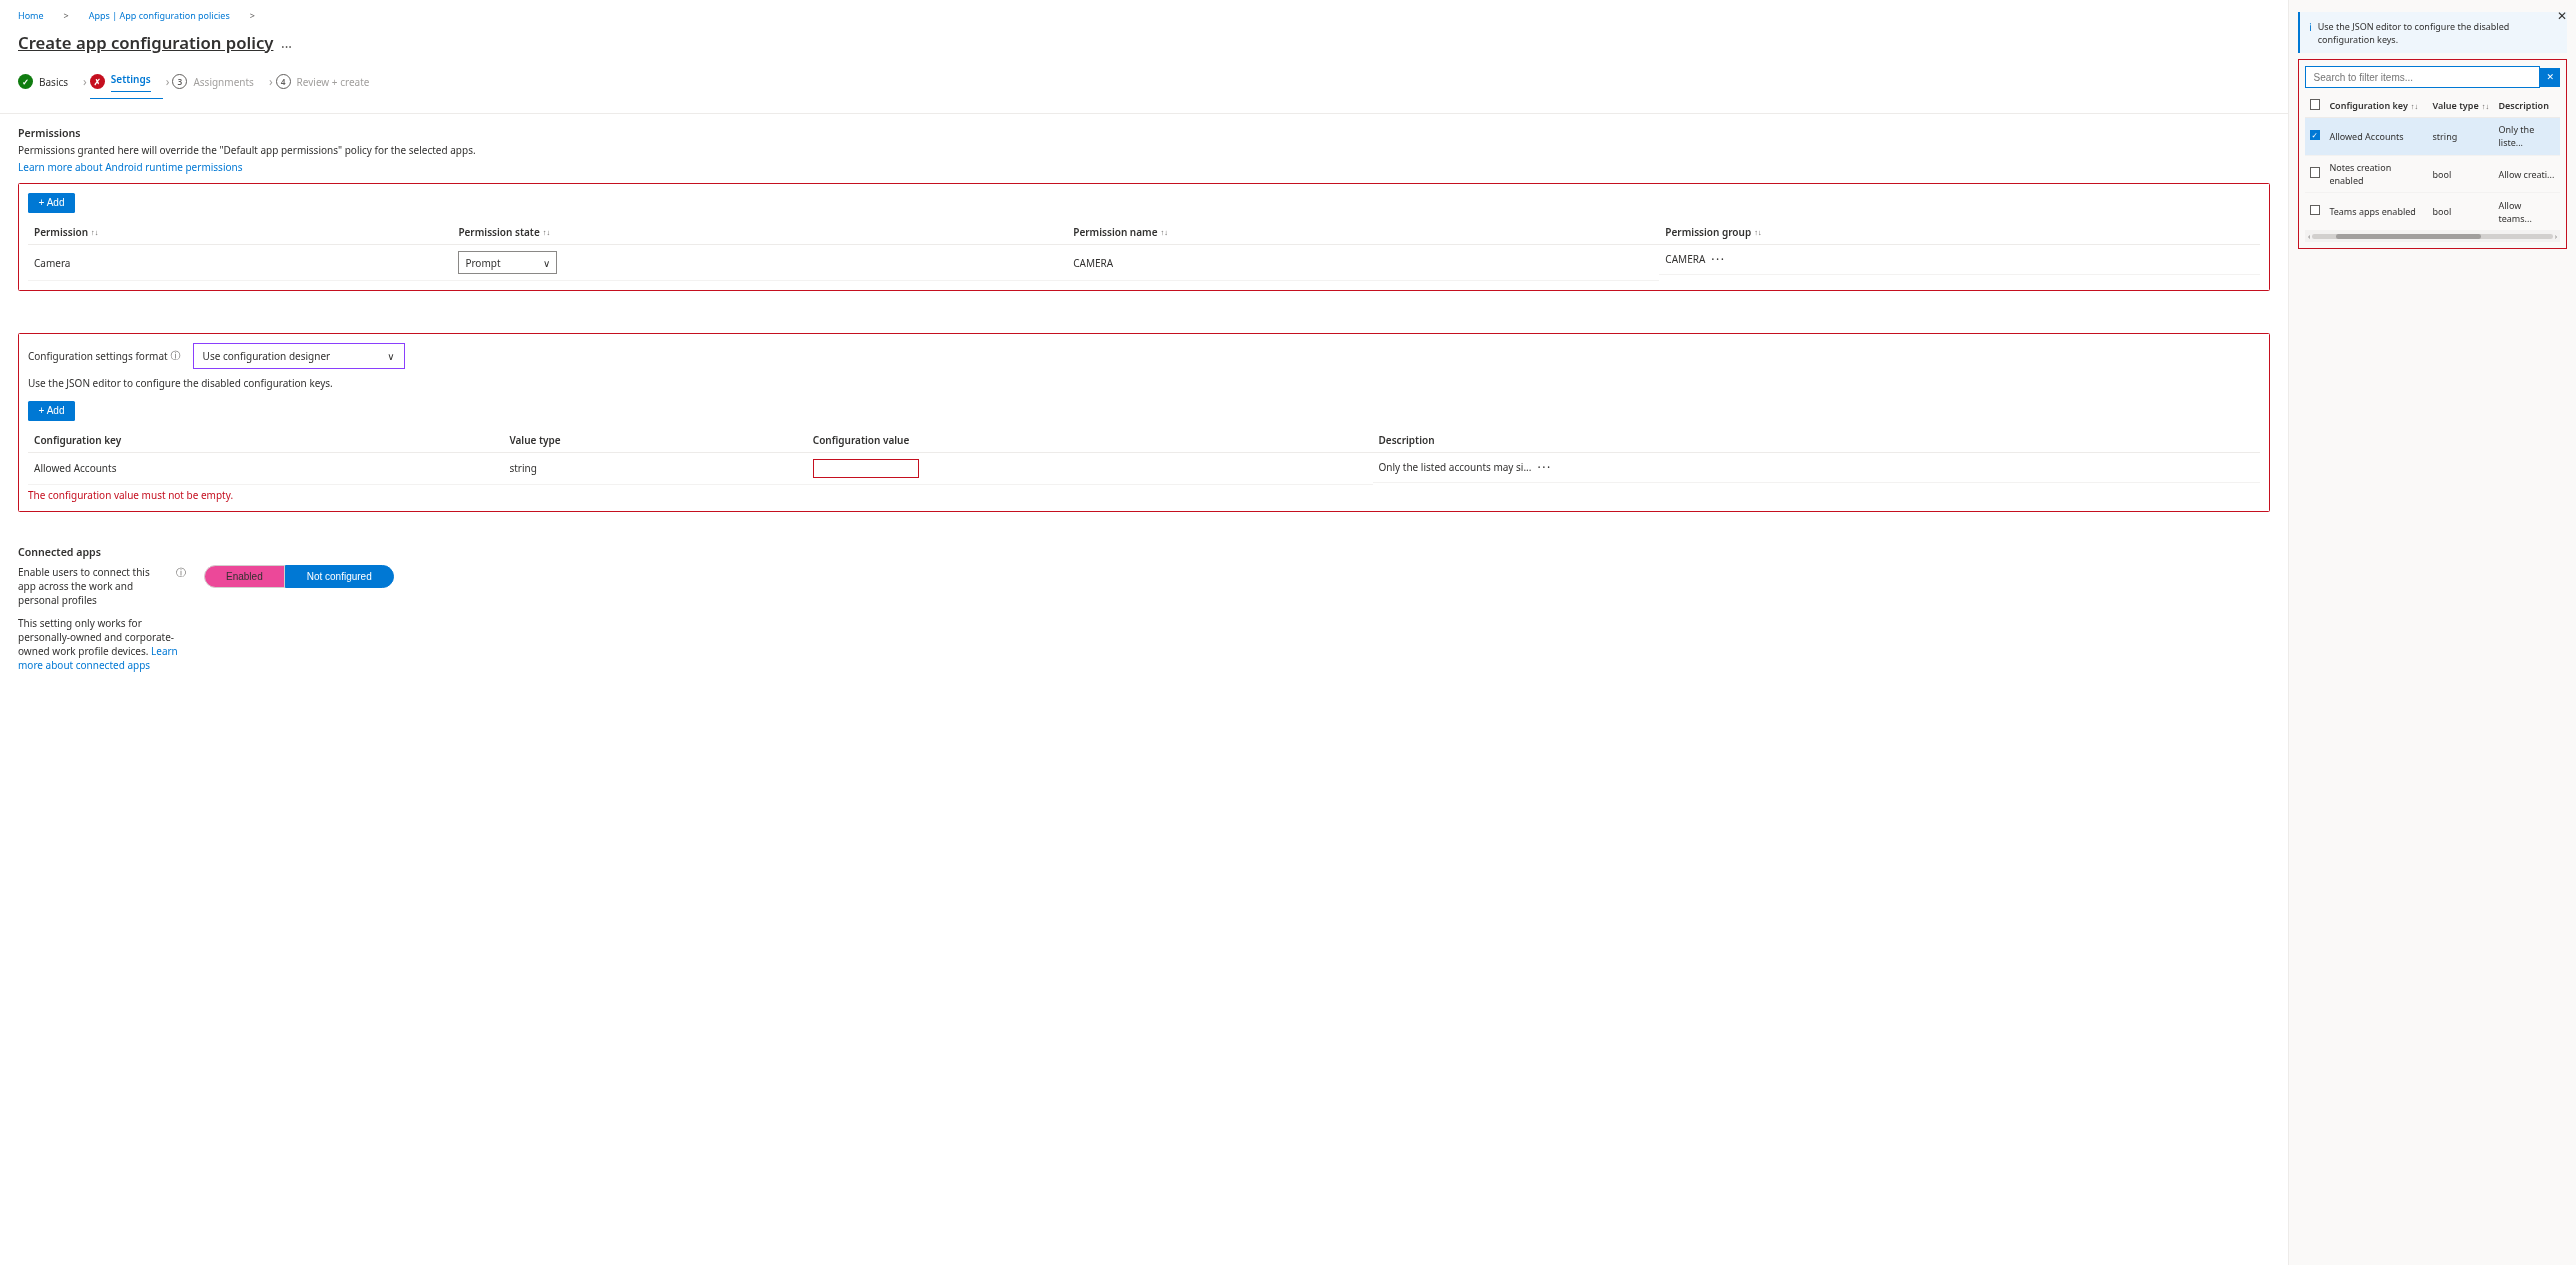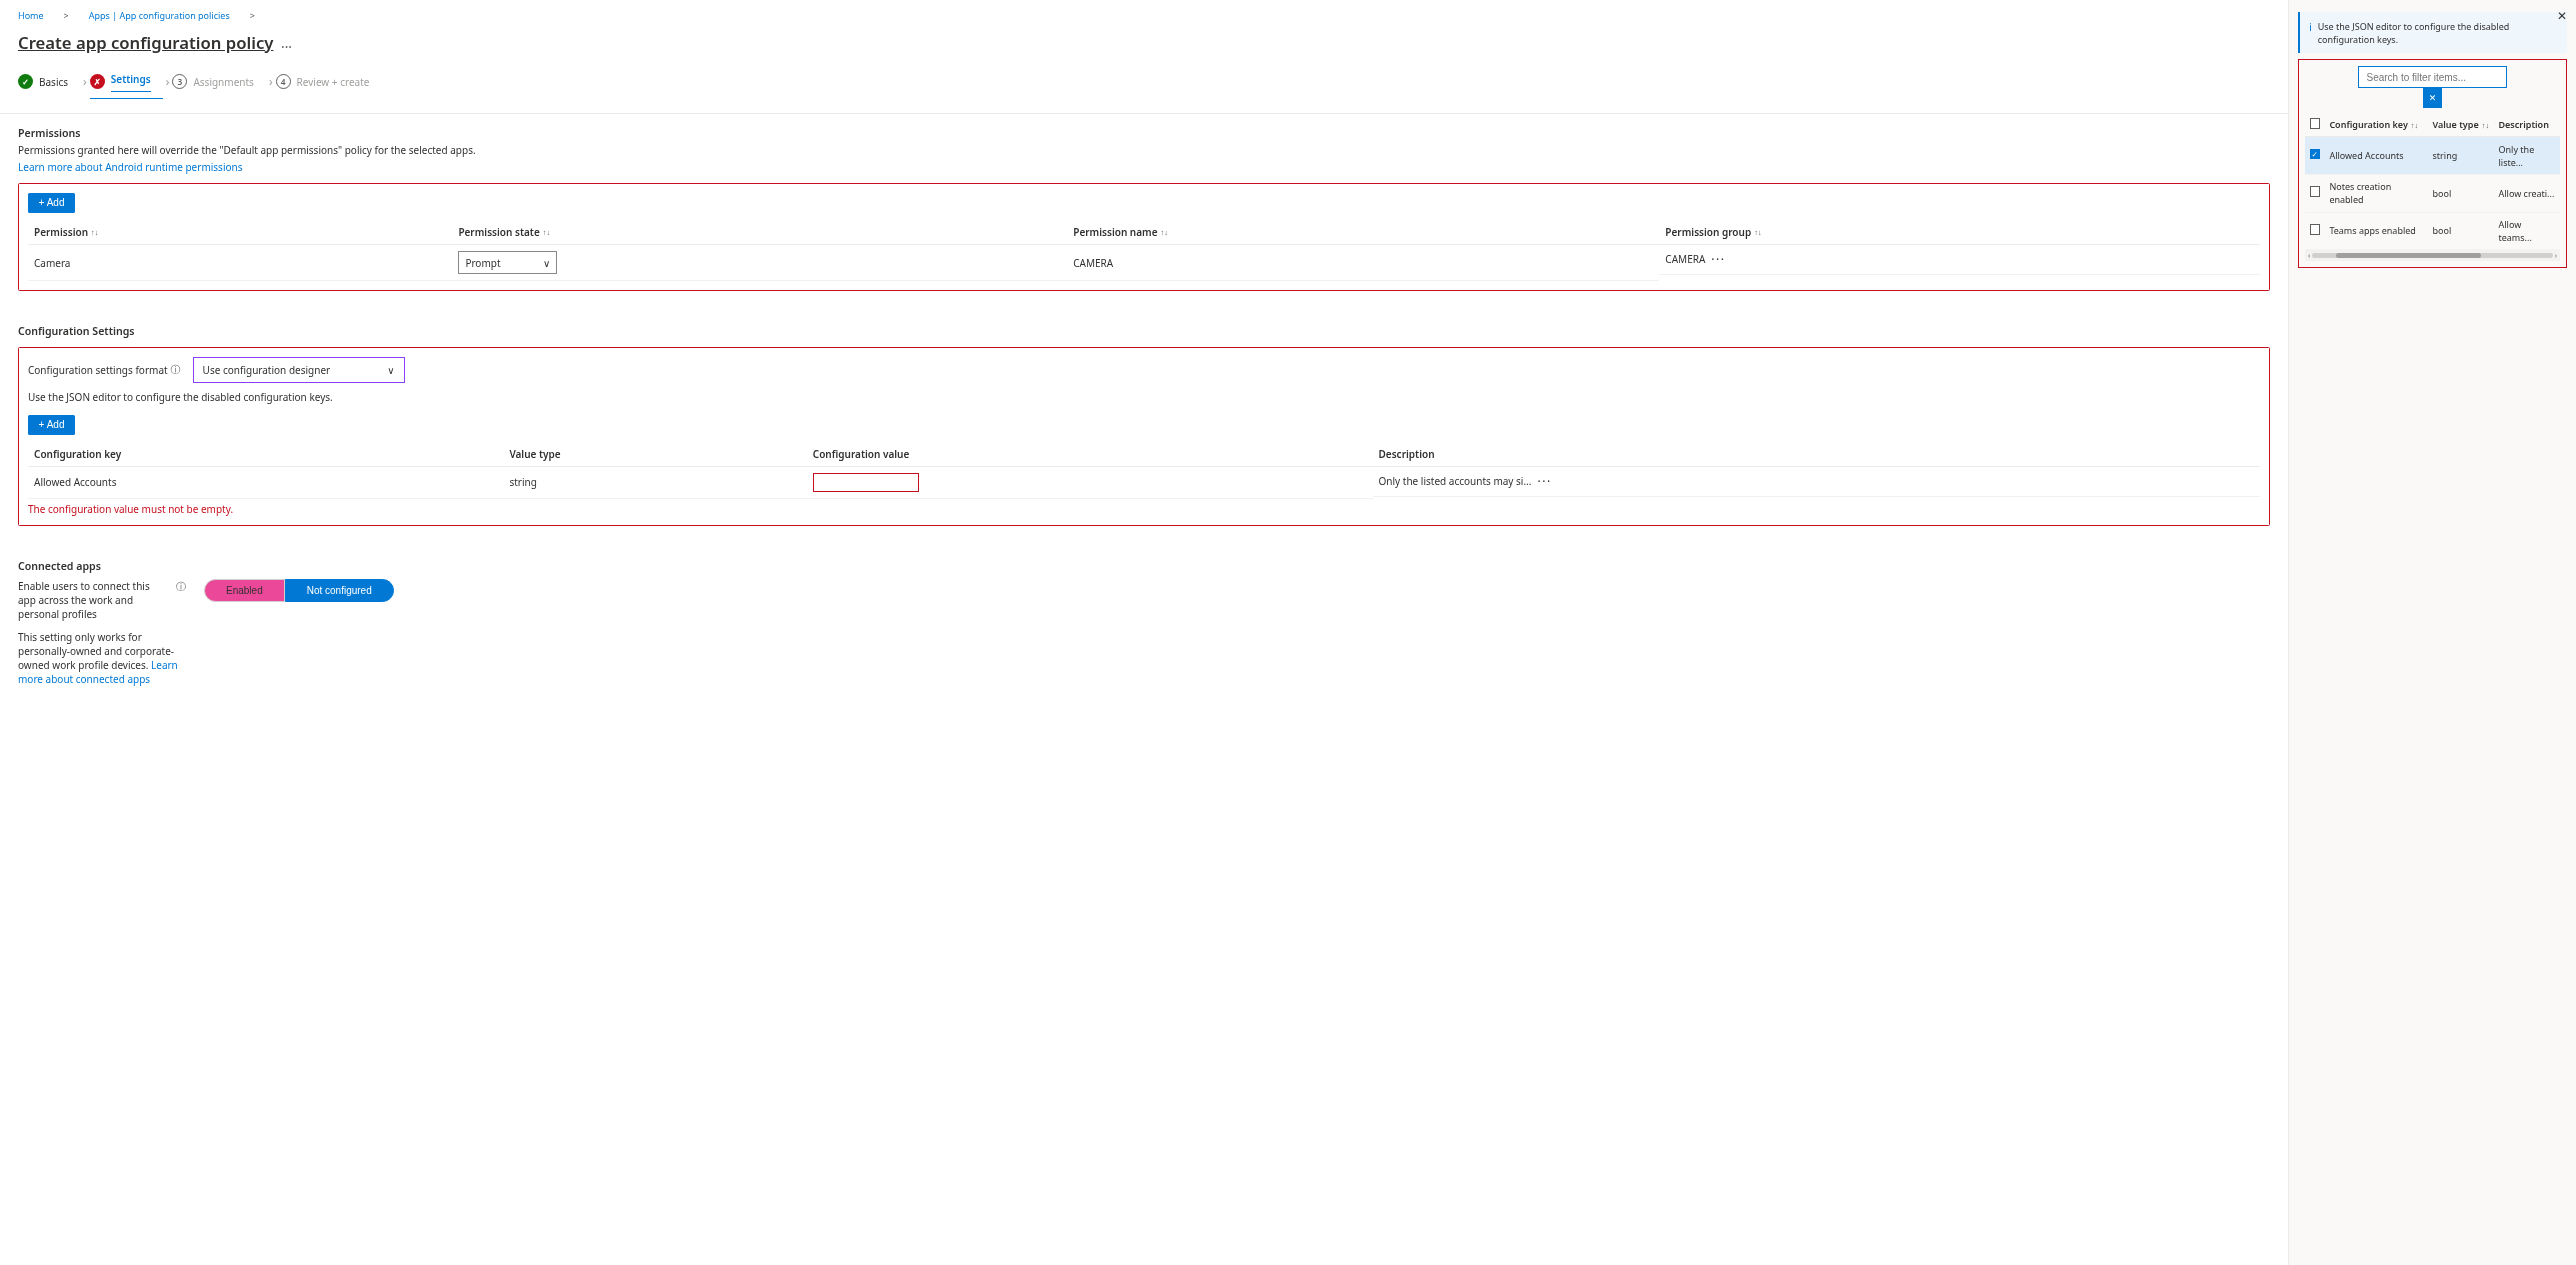--- a/index.html
+++ b/index.html
@@ -69,21 +69,21 @@
     
     
     .right-panel { width: 288px; border-left: 0.8px solid #edebe9; background: #faf9f8; display: flex; flex-direction: column; position: relative; overflow: hidden; }
     .right-panel-close { position: absolute; top: 9px; right: 9px; cursor: pointer; color: #323130; font-size: 12px; background: none; border: none; }
     
     .info-banner { background: #eff6fc; border-left: 2.3px solid #0078d4; padding: 7.6px 9px; margin: 12px 9px 6px; font-size: 9px; color: #323130; display: flex; gap: 6px; }
     .info-banner-icon { color: #0078d4; flex-shrink: 0; font-size: 10.6px; }
     
     .panel-red-border { border: 1.5px solid #c50f1f; margin: 0 9px 6px; padding: 6px; }
     
-    .search-row { display: flex; align-items: center; gap: 0; margin-bottom: 6px; flex-direction: column; }
+    .search-row { display: flex; align-items: center; gap: 0; margin-bottom: 6px; }
     .search-input { flex: 1; border: 1.1px solid #0078d4; padding: 4.6px 7.6px; font-size: 10px; outline: none; }
     .search-clear { background: #0078d4; color: #fff; border: none; padding: 4.6px 6px; cursor: pointer; font-size: 9px; }
     
     .panel-table { width: 100%; font-size: 9px; border-collapse: collapse; }
     .panel-table th { text-align: left; font-weight: 600; padding: 4.6px 4.6px; border-bottom: 0.8px solid #edebe9; color: #323130; white-space: nowrap; }
     .panel-table td { padding: 5.3px 4.6px; border-bottom: 0.8px solid #f3f2f1; vertical-align: middle; }
     .panel-table tr.selected { background: #deecf9; }
     
     .checkbox { width: 10.6px; height: 10.6px; border: 1.1px solid #605e5c; display: inline-block; cursor: pointer; background: #fff; }
     .checkbox.checked { background: #0078d4; border-color: #0078d4; position: relative; }
@@ -179,21 +179,20 @@
               CAMERA
               <span class="three-dots">···</span>
             </td>
           </tr>
         </tbody>
       </table>
     </div>
   </div>
 
   <div class="section">
-    <div class="section-title">Configuration Settings</div>
 
     <div class="red-border-box">
       
       <div class="config-format-row">
         <span class="config-format-label">
           <span>Configuration settings format</span>
           <span style="cursor:pointer;color:#605e5c;">ⓘ</span>
         </span>
         <div class="config-format-dropdown">
           <span>Use configuration designer</span>

